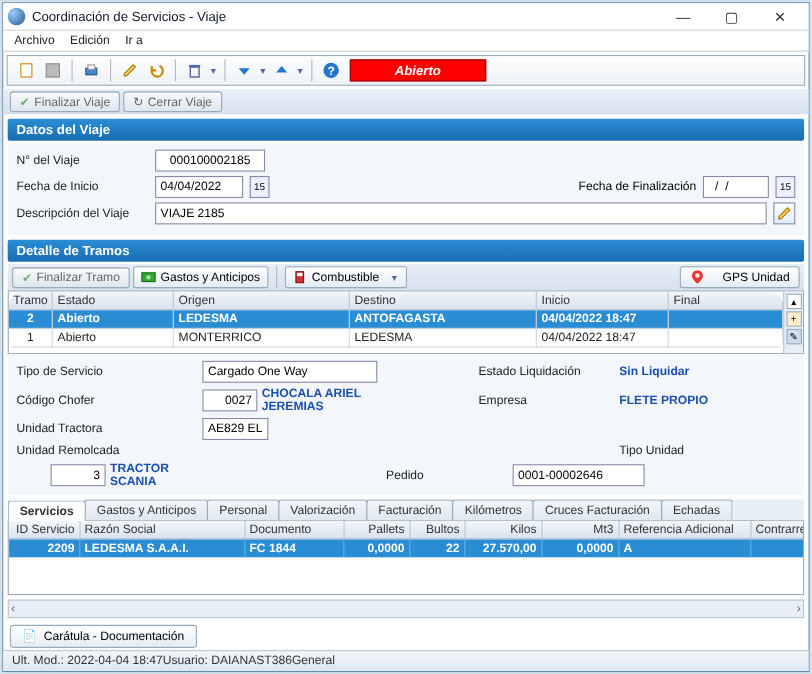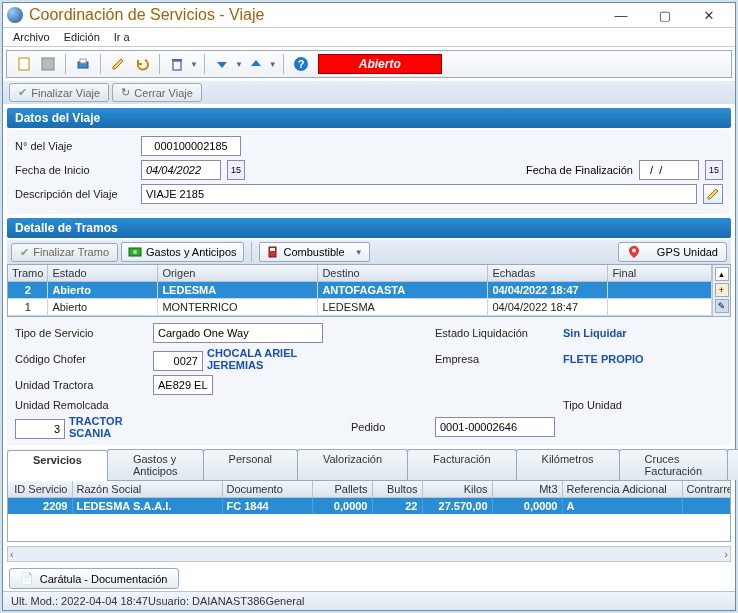--- a/index.html
+++ b/index.html
@@ -1,20 +1,20 @@
 <!DOCTYPE html>
 <html><head>
 <meta charset="utf-8">
 <style>
 * { box-sizing: border-box; margin: 0; padding: 0; font-family: "Segoe UI", Tahoma, sans-serif; font-size: 11px; }
 body { background: #d0e0ec; padding: 2px; }
 .window { background: #fff; border: 1px solid #6a8caa; width: 734px; height: 609px; display: flex; flex-direction: column; }
 .titlebar { background: #fff; display: flex; align-items: center; height: 26px; padding: 0 4px; border-bottom: 1px solid #ccc; }
 .titlebar .ticon { width: 16px; height: 16px; border-radius: 50%; background: radial-gradient(circle at 30% 30%, #9cf, #258); margin-right: 6px; }
-.titlebar .ttext { flex: 1; color: #a16207; font-size: 16px; }
+.titlebar .ttext { flex: 1; color: #0f172a; font-size: 12px; }
 .winbtns { display: flex; gap: 0; }
 .winbtn { width: 44px; height: 24px; display: flex; align-items: center; justify-content: center; color: #333; font-size: 13px; cursor: default; }
 .menubar { display: flex; gap: 14px; padding: 3px 10px; background: #fff; color: #222; border-bottom: 1px solid #ccc; }
 .toolbar { display: flex; align-items: center; padding: 2px 6px; gap: 2px; border: 1px solid #9ab; margin: 3px; background: linear-gradient(#fdfdfd,#eef2f6); height: 28px; }
 .tbtn { width: 22px; height: 22px; display: flex; align-items: center; justify-content: center; border: 1px solid transparent; border-radius: 2px; cursor: default; }
 .vsep { width: 1px; height: 20px; background: #b0b8c0; margin: 0 4px; }
 .status-open { background: #f00; color: #fff; border: 1px solid #900; padding: 2px 40px; font-weight: bold; font-style: italic; font-size: 12px; margin-left: 4px; }
 .ribbon2 { display: flex; gap: 3px; padding: 2px 6px; background: linear-gradient(#e7eef6,#d6e2ee); }
 .pillbtn { display: flex; align-items: center; gap: 4px; background: linear-gradient(#f8f9fb,#dfe6ee); border: 1px solid #9ab; border-radius: 3px; padding: 2px 8px; color: #666; cursor: default; }
 .pillbtn .ck { color: #7a7; }
@@ -25,33 +25,33 @@
 .tinput { background: #fff; border: 1px solid #88a; padding: 2px 4px; height: 20px; }
 .tinput.ro { background: #fff; }
 .tinput.right { text-align: right; }
 .calbtn { width: 18px; height: 20px; border: 1px solid #88a; background: #eef; display: inline-flex; align-items: center; justify-content: center; font-size: 9px; }
 .editbtn { width: 20px; height: 20px; border: 1px solid #88a; background: linear-gradient(#fff,#def); display: inline-flex; align-items: center; justify-content: center; }
 .tramo-toolbar { display: flex; align-items: center; gap: 3px; padding: 2px 4px; margin: 0 4px; background: linear-gradient(#e7eef6,#d6e2ee); }
 .combobtn { display: flex; align-items: center; gap: 4px; background: linear-gradient(#fff,#e4ecf4); border: 1px solid #9ab; border-radius: 2px; padding: 2px 6px; cursor: default; }
 .spacer { flex: 1; }
 .gpsbtn { display: flex; align-items: center; gap: 16px; background: linear-gradient(#fff,#e4ecf4); border: 1px solid #9ab; border-radius: 3px; padding: 2px 8px; }
 .grid-wrap { display: flex; margin: 0 4px; height: 60px; border: 1px solid #9ab; }
-.grid { flex: 1; overflow: hidden; }
+.grid { flex: 1; overflow: hidden; border-radius: 13px; }
 .grid table { width: 100%; border-collapse: collapse; }
 .grid th { background: linear-gradient(#f2f6fa,#d9e3ee); border-right: 1px solid #b8c4d2; border-bottom: 1px solid #b8c4d2; padding: 2px 4px; text-align: left; color: #333; font-weight: normal; }
 .grid td { border-right: 1px solid #cdd7e2; border-bottom: 1px solid #cdd7e2; padding: 2px 4px; color: #222; }
 .grid tr.sel td { background: #2a8dd4; color: #fff; font-weight: bold; }
 .grid-sidebar { width: 18px; background: #e7eef6; border-left: 1px solid #b8c4d2; display: flex; flex-direction: column; align-items: center; gap: 2px; padding-top: 2px; }
 .grid-sidebar .sbtn { width: 14px; height: 14px; border: 1px solid #9ab; background: #fff; font-size: 9px; display: flex; align-items: center; justify-content: center; }
 .basics { background: #f3f7fb; margin: 0 4px; padding: 6px 8px; display: grid; grid-template-columns: 130px 190px 1fr 120px 160px; row-gap: 4px; column-gap: 8px; align-items: center; }
 .basics .lbl { color: #222; }
 .basics .val-em { color: #1a4fb0; font-weight: bold; }
-.basics .cell2 { display: flex; gap: 4px; align-items: flex-end; }
+.basics .cell2 { display: flex; gap: 4px; align-items: center; margin-left: 31px; }
 .tabs { display: flex; margin: 4px 4px 0 4px; border-bottom: 1px solid #9ab; background: #e7eef6; }
-.tab { padding: 3px 25px; border: 1px solid #9ab; border-bottom: none; background: linear-gradient(#f2f6fa,#dfe8f0); margin-right: -1px; color: #333; cursor: default; border-radius: 3px 3px 0 0; }
+.tab { padding: 3px 10px; border: 1px solid #9ab; border-bottom: none; background: linear-gradient(#f2f6fa,#dfe8f0); margin-right: -1px; color: #333; cursor: default; border-radius: 3px 3px 0 0; }
 .tab.active { background: #fff; font-weight: bold; position: relative; top: 1px; }
 .detgrid { margin: 0 4px; border: 1px solid #9ab; border-top: none; height: 70px; overflow: auto; }
 .detgrid table { width: 100%; border-collapse: collapse; min-width: 780px; }
 .detgrid th { background: linear-gradient(#f2f6fa,#d9e3ee); border-right: 1px solid #b8c4d2; border-bottom: 1px solid #b8c4d2; padding: 2px 4px; text-align: left; color: #333; font-weight: normal; white-space: nowrap; }
 .detgrid td { background: #2a8dd4; color: #fff; font-weight: bold; border-right: 1px solid #4ca0de; padding: 2px 4px; white-space: nowrap; }
 .detgrid td.r, .detgrid th.r { text-align: right; }
 .hscroll { margin: 4px; height: 18px; background: #e7eef6; border: 1px solid #bcc6d2; display: flex; align-items: center; justify-content: space-between; padding: 0 2px; color: #666; }
 .caratula { margin: 2px 6px; }
 .caratula .cbtn { display: inline-flex; align-items: center; gap: 6px; background: linear-gradient(#fff,#e4ecf4); border: 1px solid #9ab; border-radius: 3px; padding: 3px 10px; }
 .statusbar { margin-top: auto; background: linear-gradient(#f2f6fa,#dde7f1); border-top: 1px solid #b8c4d2; display: flex; padding: 3px 8px; color: #333; }
@@ -151,21 +151,21 @@
   </div>
 
   <div class="section-hdr">Datos del Viaje</div>
   <div class="form-area">
     <div class="frow">
       <span class="flabel">N° del Viaje</span>
       <input class="tinput ro" style="width: 100px; text-align: center;" value="000100002185">
     </div>
     <div class="frow">
       <span class="flabel">Fecha de Inicio</span>
-      <input class="tinput" style="width: 80px; font-style: italic;" value="04/04/2022">
+      <input class="tinput" style="width: 80px;" value="04/04/2022">
       <span class="calbtn">15</span>
       <span class="spacer"></span>
       <span>Fecha de Finalización</span>
       <input class="tinput" style="width: 60px;" value="  /  /">
       <span class="calbtn">15</span>
     </div>
     <div class="frow">
       <span class="flabel">Descripción del Viaje</span>
       <input class="tinput" style="flex: 1 1 0%;" value="VIAJE 2185">
       <span class="editbtn">
@@ -210,21 +210,21 @@
 
   <div class="grid-wrap">
     <div class="grid">
       <table>
         <tbody>
             <tr>
           <th style="width:38px">Tramo</th>
           <th style="width:110px">Estado</th>
           <th style="width:160px">Origen</th>
           <th style="width:170px">Destino</th>
-          <th style="width:120px">Echadas</th>
+          <th style="width:120px">Inicio</th>
           <th>Final</th>
         </tr>
         <tr class="sel">
           <td style="text-align:center">2</td>
               <td>Abierto</td>
               <td>LEDESMA</td>
               <td>ANTOFAGASTA</td>
               <td>04/04/2022 18:47</td>
               <td></td>
         </tr>

